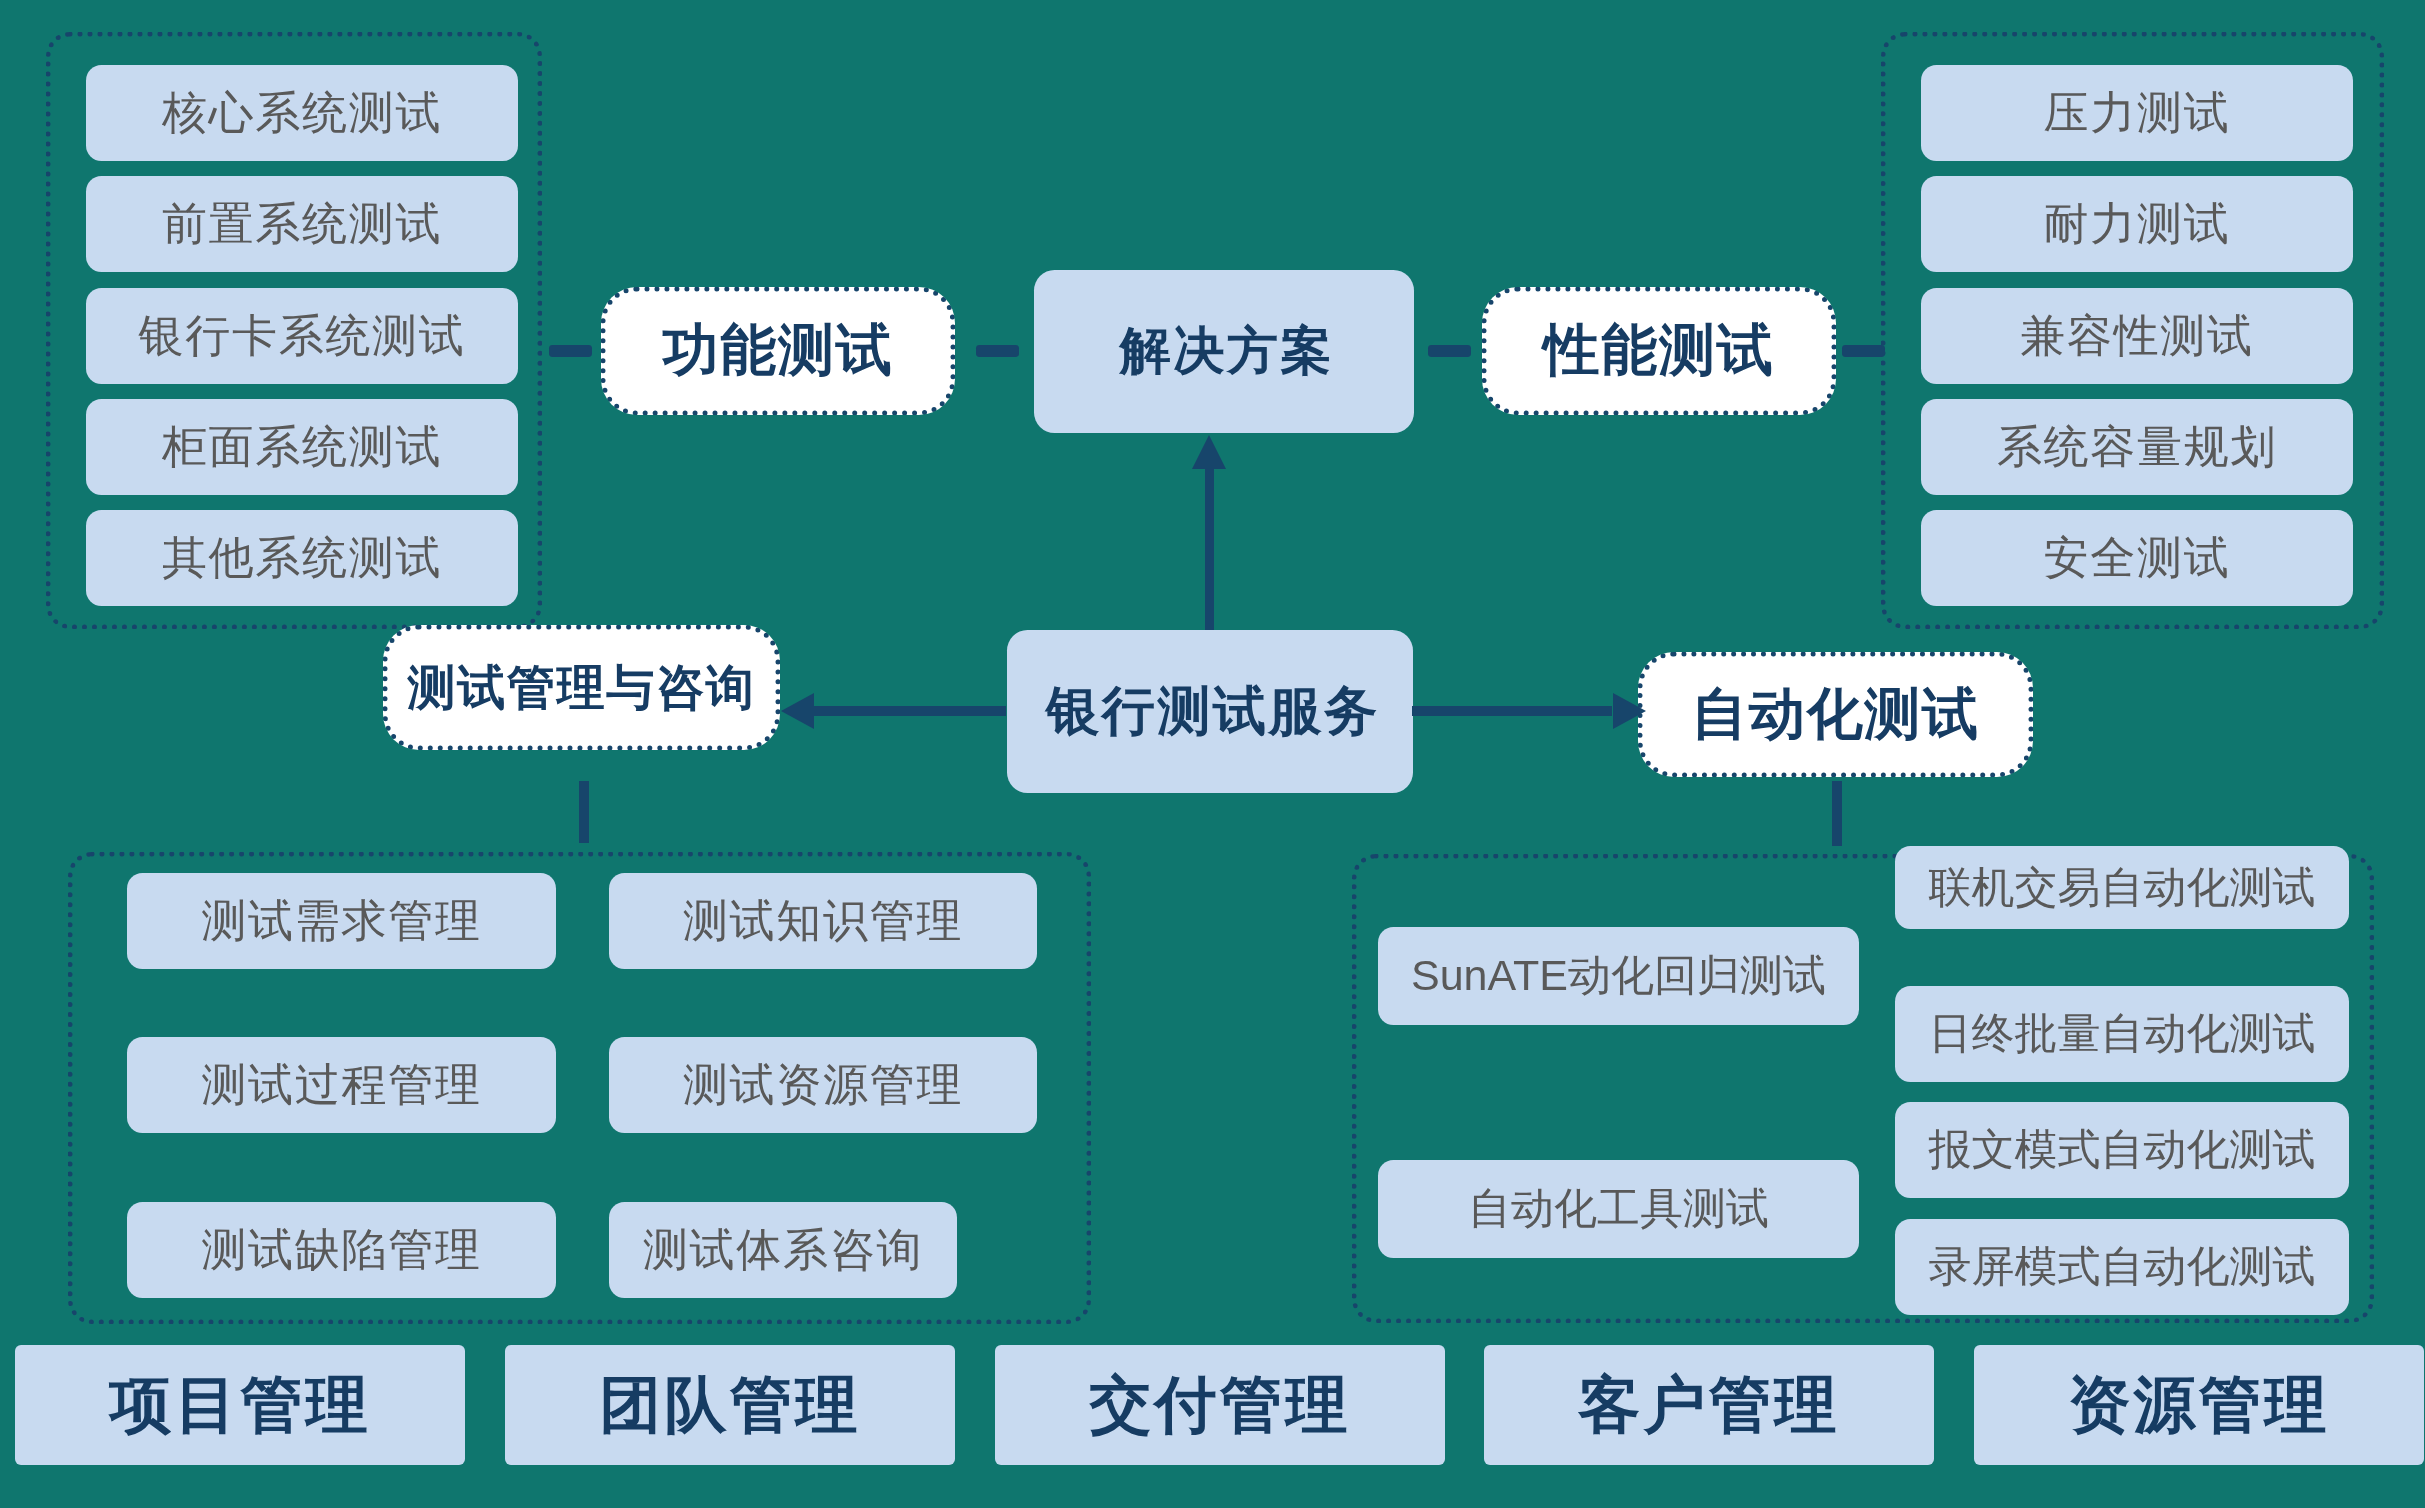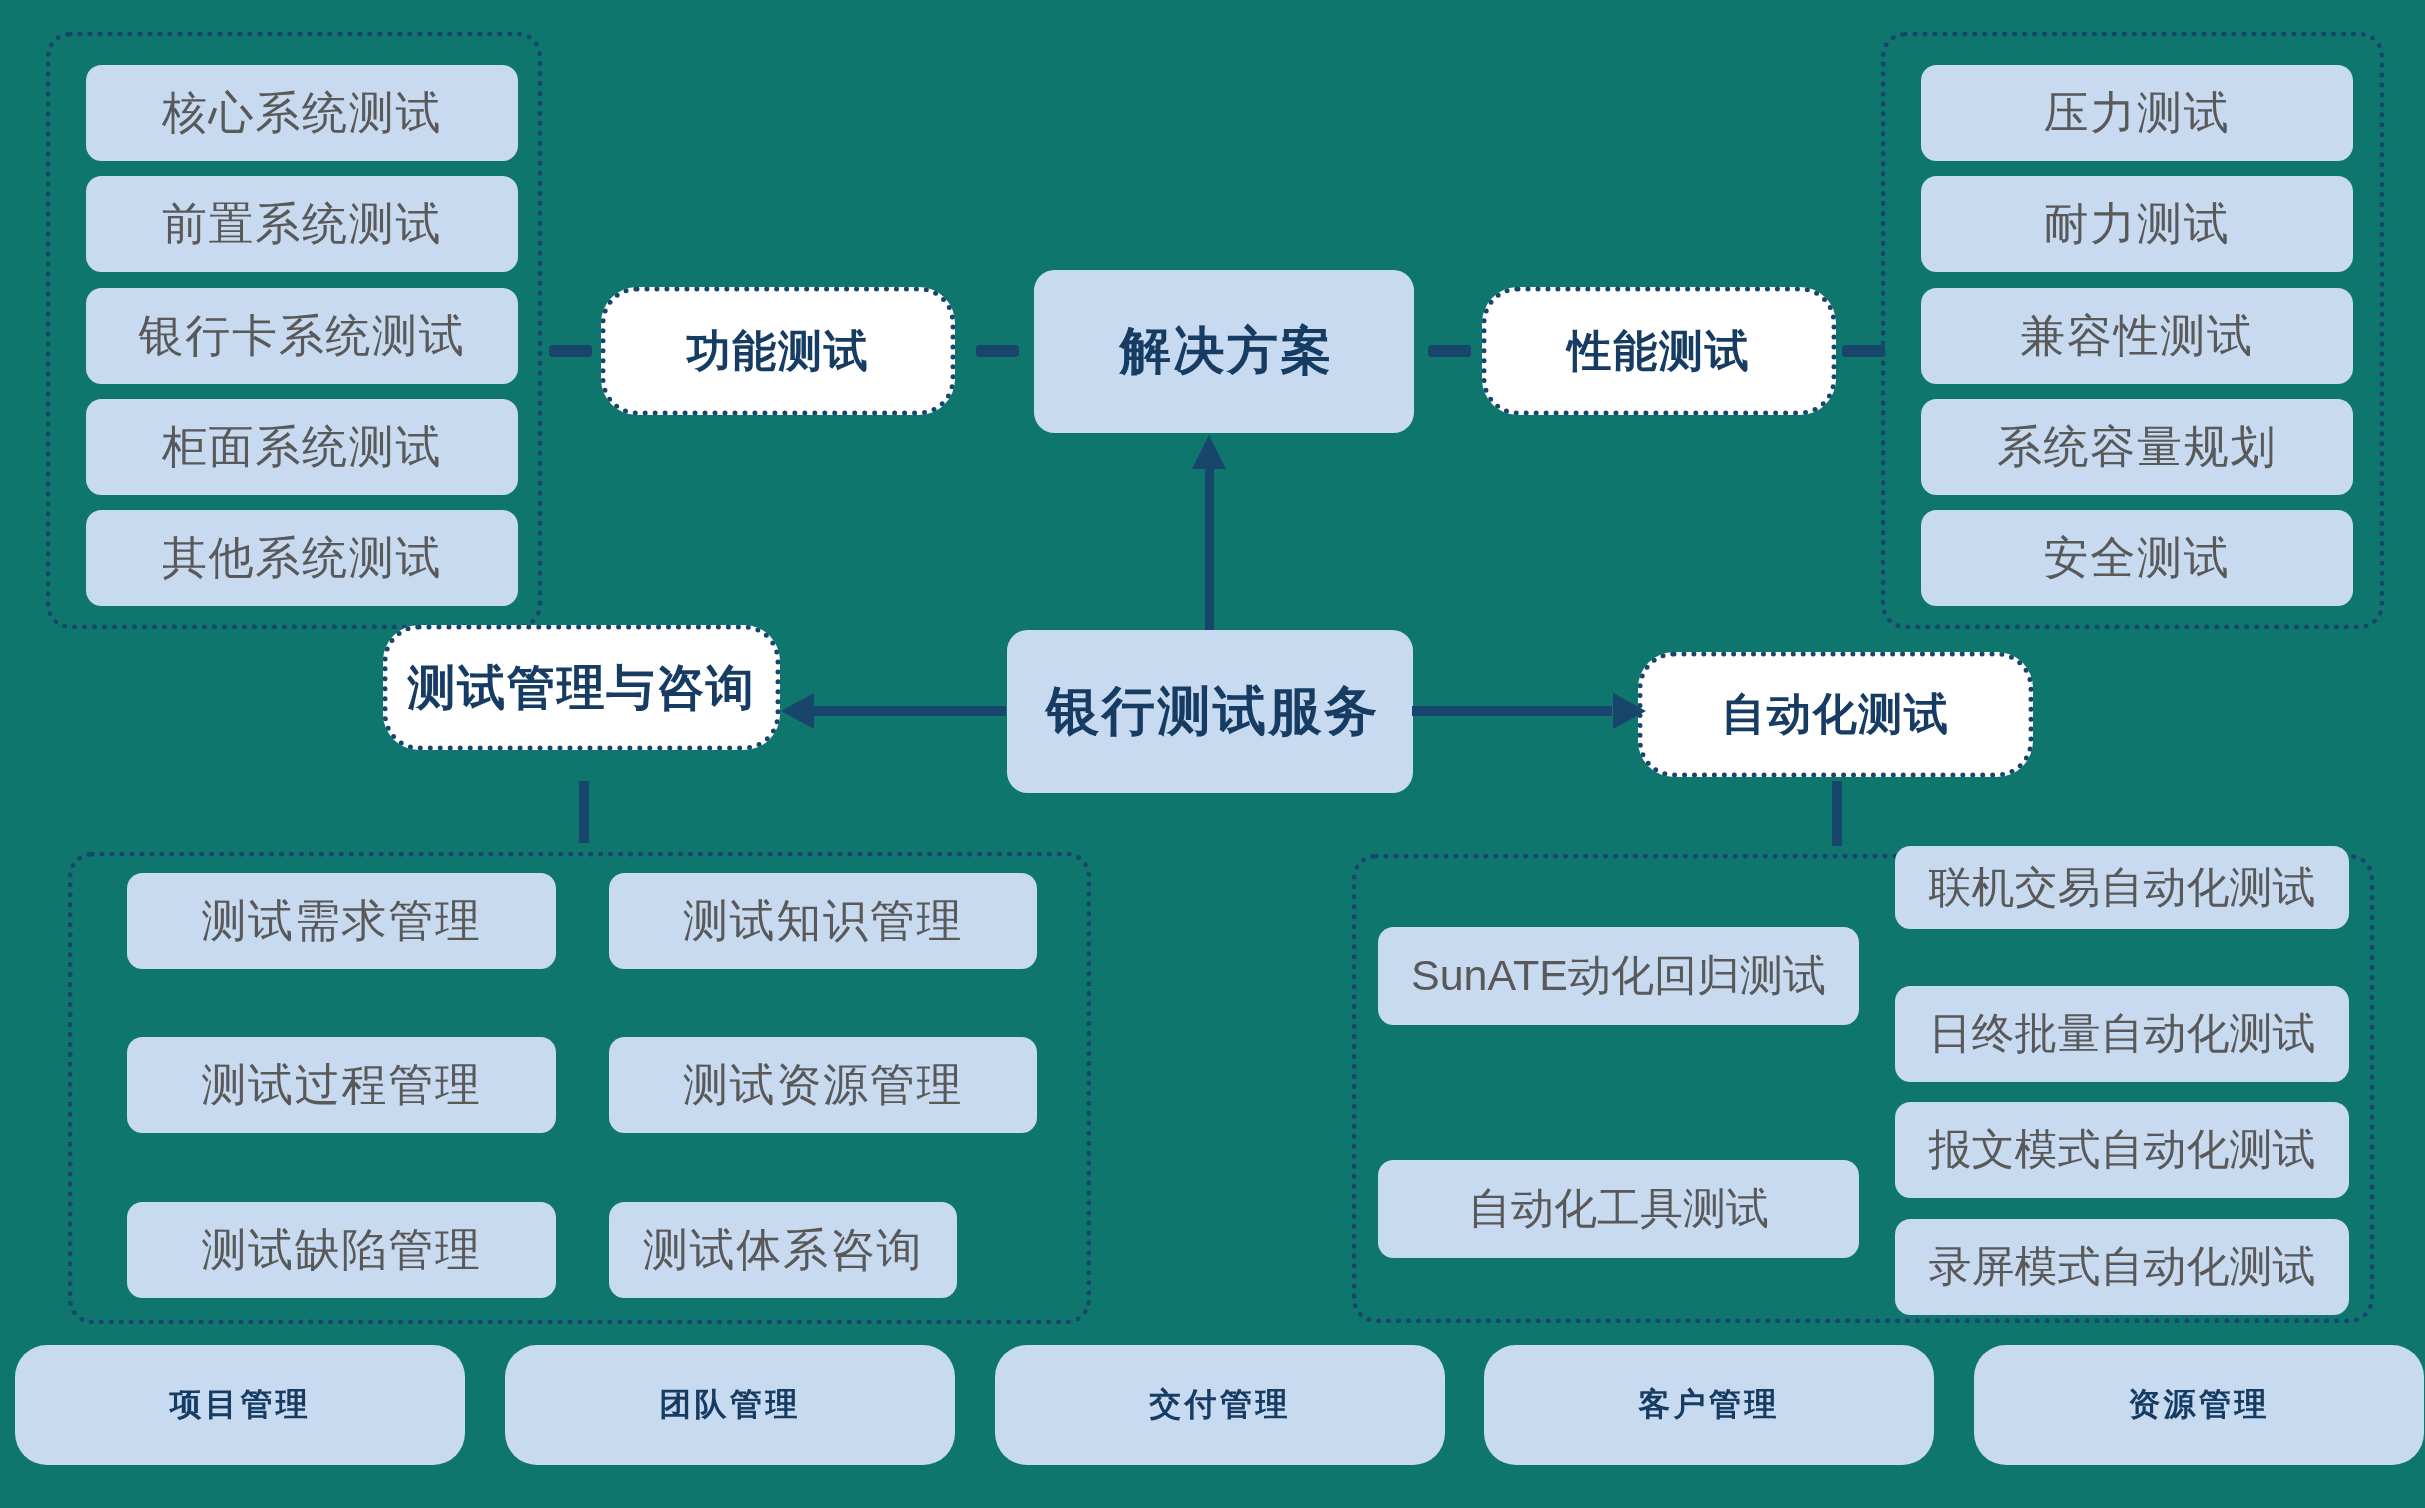--- a/index.html
+++ b/index.html
@@ -13,31 +13,31 @@
   }
   .item{
     position:absolute;background:#c8daf0;border-radius:15.4px;box-sizing:border-box;
     display:flex;align-items:center;justify-content:center;
     color:#595959;font-size:45px;font-weight:500;letter-spacing:1.7px;white-space:nowrap;
   }
   .item.small{font-size:43px;letter-spacing:0;}
   .hub{
     position:absolute;border:5.1px dotted #17456b;border-radius:36px;box-sizing:border-box;
     background:#ffffff;display:flex;align-items:center;justify-content:center;
-    color:#163c63;font-weight:bold;font-size:44px;letter-spacing:1.7px;white-space:nowrap;
+    color:#163c63;font-weight:bold;font-size:56px;letter-spacing:1.7px;white-space:nowrap;
   }
   .node{
     position:absolute;background:#c8daf0;border-radius:20.5px;box-sizing:border-box;
     display:flex;align-items:center;justify-content:center;
     color:#163c63;font-weight:bold;font-size:51px;letter-spacing:2.6px;white-space:nowrap;padding-left:6px;
   }
   .bottom-box{
-    position:absolute;top:1345px;height:120px;width:450px;background:#c8daf0;border-radius:32px;
+    position:absolute;top:1345px;height:120px;width:450px;background:#c8daf0;border-radius:6px;
     display:flex;align-items:center;justify-content:center;
-    color:#163c63;font-weight:bold;font-size:32px;letter-spacing:3.4px;white-space:nowrap;
+    color:#163c63;font-weight:bold;font-size:62px;letter-spacing:3.4px;white-space:nowrap;
   }
   .dash{position:absolute;top:345px;width:43px;height:12px;background:#17456b;border-radius:3.4px;}
   .stub{position:absolute;width:10.3px;background:#17456b;}
   .shaft-h{position:absolute;height:10.3px;background:#17456b;}
   .shaft-v{position:absolute;width:9.4px;background:#17456b;}
   .tri{position:absolute;width:0;height:0;}
   .tri-up{border-left:17px solid transparent;border-right:17px solid transparent;border-bottom:34px solid #17456b;}
   .tri-left{border-top:18px solid transparent;border-bottom:18px solid transparent;border-right:33px solid #17456b;}
   .tri-right{border-top:18px solid transparent;border-bottom:18px solid transparent;border-left:33px solid #17456b;}
 </style>

